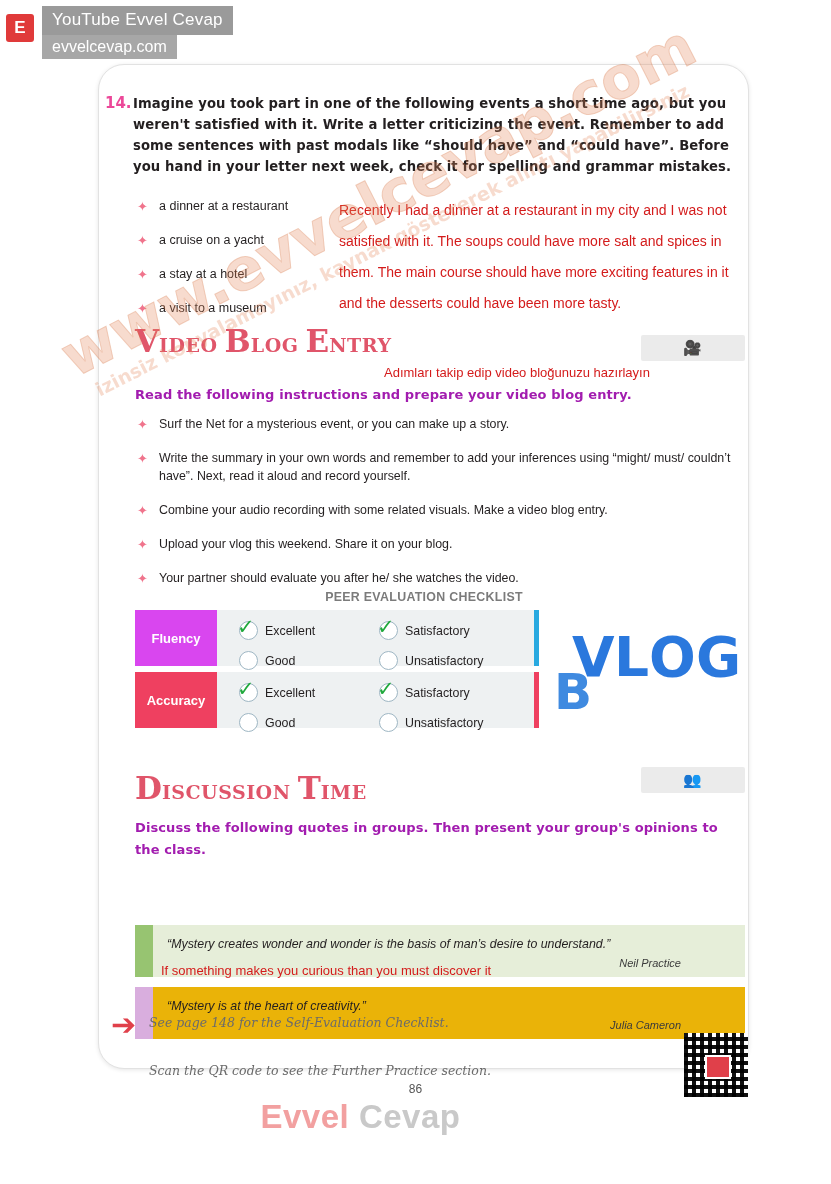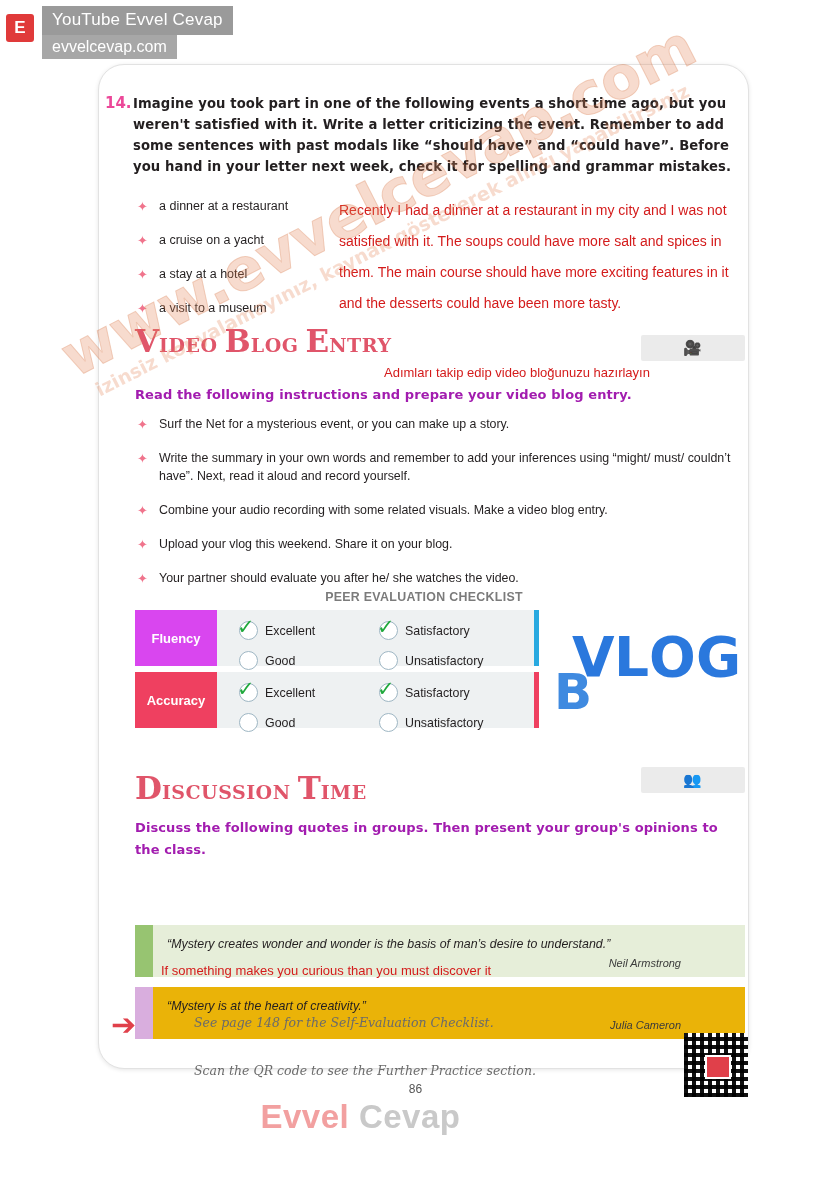--- a/index.html
+++ b/index.html
@@ -337,21 +337,20 @@
     font-size: 13px;
   }
 
   
   .foot-note {
     position: absolute;
     font-family: "DejaVu Serif", serif;
     font-size: 12.5px;
     color: #6b6b6b;
     font-style: italic;
-    margin-left: 45px;
   }
   .arrow-icon {
     position: absolute;
     left: 12px;
     top: 945px;
     width: 40px;
     height: 30px;
     color: #e0404a;
     font-size: 30px;
     line-height: 30px;
@@ -567,21 +566,21 @@
   <div class="icon-box" style="left:542px; top:702px;">
     <span class="glyph">👥</span>
   </div>
 
   <div class="instr hand" style="left:36px; top:752px; width:600px; line-height:22px;">Discuss the following quotes in groups. Then present your group's opinions to the class.</div>
 
   <div class="quote q1">
     <div class="bar"></div>
     <div class="body">
       <div class="qtext">“Mystery creates wonder and wonder is the basis of man’s desire to understand.”</div>
-      <div class="author">Neil Armstrong</div>
+      <div class="author">Neil Practice</div>
     </div>
   </div>
   <div class="student-quote-note" style="left:62px; top:898px;">If something makes you curious than you must discover it</div>
 
   <div class="quote q2">
     <div class="bar"></div>
     <div class="body">
       <div class="qtext">“Mystery is at the heart of creativity.”</div>
       <div class="author">Julia Cameron</div>
     </div>

